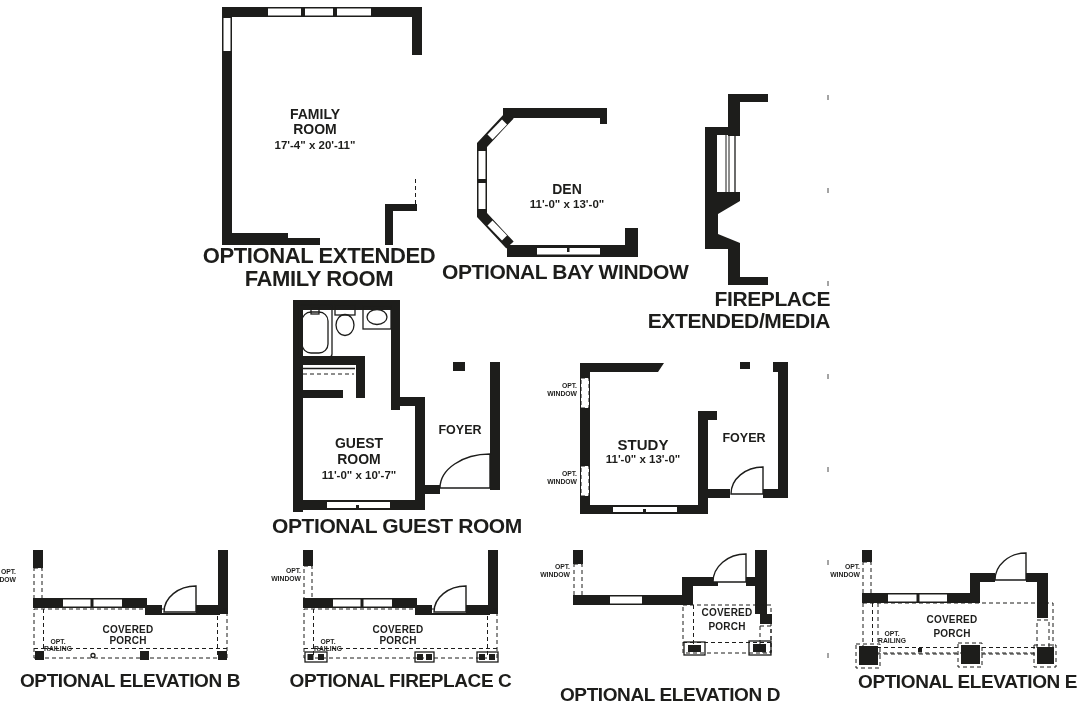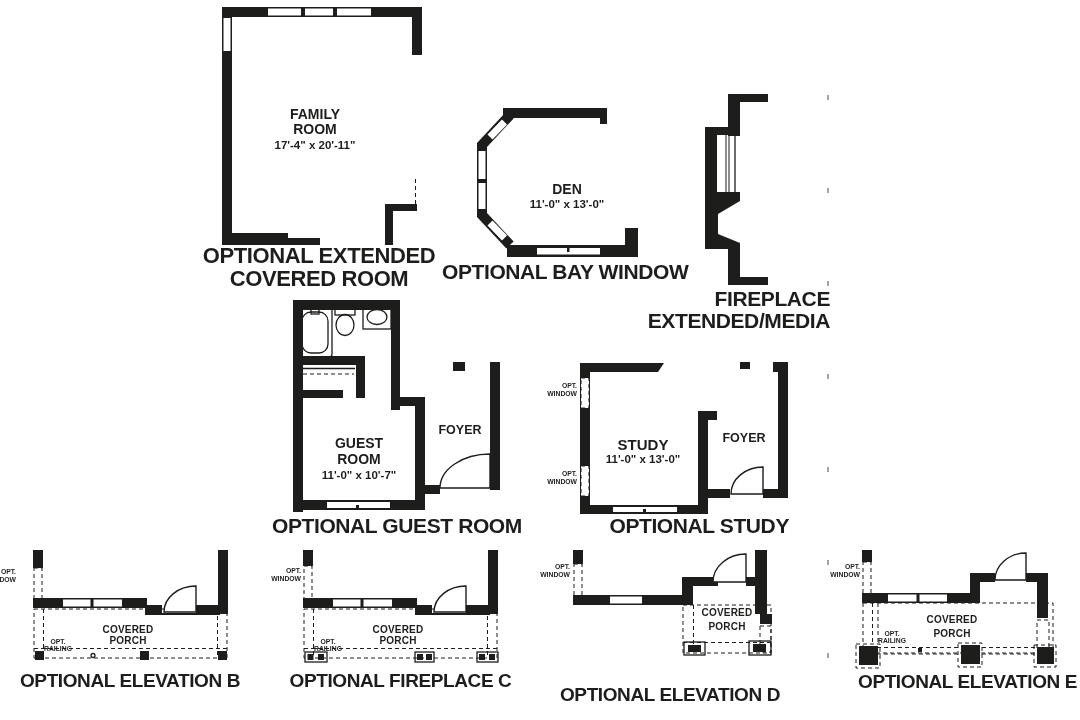--- a/index.html
+++ b/index.html
@@ -50,21 +50,21 @@
       <rect class="wall" x="170" y="202" width="8" height="41"></rect>
       <rect class="wall" x="170" y="202" width="32" height="7"></rect>
       <line class="dash" x1="200.5" y1="177" x2="200.5" y2="202"></line>
     </g>
     <text class="tname" x="100" y="117" text-anchor="middle">FAMILY</text>
     <text class="tname" x="100" y="132" text-anchor="middle">ROOM</text>
     <text class="tdims" x="100" y="147" text-anchor="middle">17'-4" x 20'-11"</text>
   </svg>
   <div class="caption cap-lg" style="left:183px;top:245px;width:272px">
     <div>OPTIONAL EXTENDED</div>
-    <div>COVERED ROOM</div>
+    <div>FAMILY ROOM</div>
   </div>
 
   <svg class="plan" style="left:450px;top:95px" width="200" height="165" viewBox="0 0 200 165">
     <g>
       <rect class="wall" x="53" y="13" width="104" height="10"></rect>
       <rect class="wall" x="150" y="13" width="7" height="16"></rect>
       <path d="M60,20 L32,50 L32,120 L60,150" fill="none" stroke="#1d1d1b" stroke-width="10" stroke-linejoin="miter"></path>
       <path d="M54.5,27 L40,42" stroke="#ffffff" stroke-width="7"></path>
       <path d="M32,56 L32,84" stroke="#ffffff" stroke-width="7"></path>
       <path d="M32,88 L32,114" stroke="#ffffff" stroke-width="7"></path>
@@ -163,23 +163,20 @@
     </g>
     <path class="fan" d="M233,138 L201,138 A32,27 0 0 1 233,111 Z"></path>
     <text class="ttiny" x="47" y="32" text-anchor="end">OPT.</text>
     <text class="ttiny" x="47" y="40" text-anchor="end">WINDOW</text>
     <text class="ttiny" x="47" y="120" text-anchor="end">OPT.</text>
     <text class="ttiny" x="47" y="128" text-anchor="end">WINDOW</text>
     <text class="tfoyer" x="214" y="86" text-anchor="middle">FOYER</text>
     <text class="tname2" x="113" y="94" text-anchor="middle">STUDY</text>
     <text class="tdims" x="113" y="107" text-anchor="middle">11'-0" x 13'-0"</text>
   </svg>
-  <div class="caption cap-md" style="left:577px;top:515px;width:212px">
-    <div>OPTIONAL STUDY</div>
-  </div>
 
   <svg class="plan" style="left:0px;top:548px" width="245" height="122" viewBox="0 0 245 122">
     <g>
       <rect class="wall" x="33" y="2" width="10" height="18"></rect>
       <rect class="dashf" x="34" y="20" width="8" height="32"></rect>
       <rect class="wall" x="33" y="50" width="114" height="10"></rect>
       <rect class="white" x="63" y="51.5" width="59" height="7"></rect>
       <rect class="wall" x="90.5" y="50" width="3" height="10"></rect>
       <rect class="wall" x="145" y="57" width="75" height="10"></rect>
       <rect class="white" x="162" y="57" width="34" height="8"></rect>

